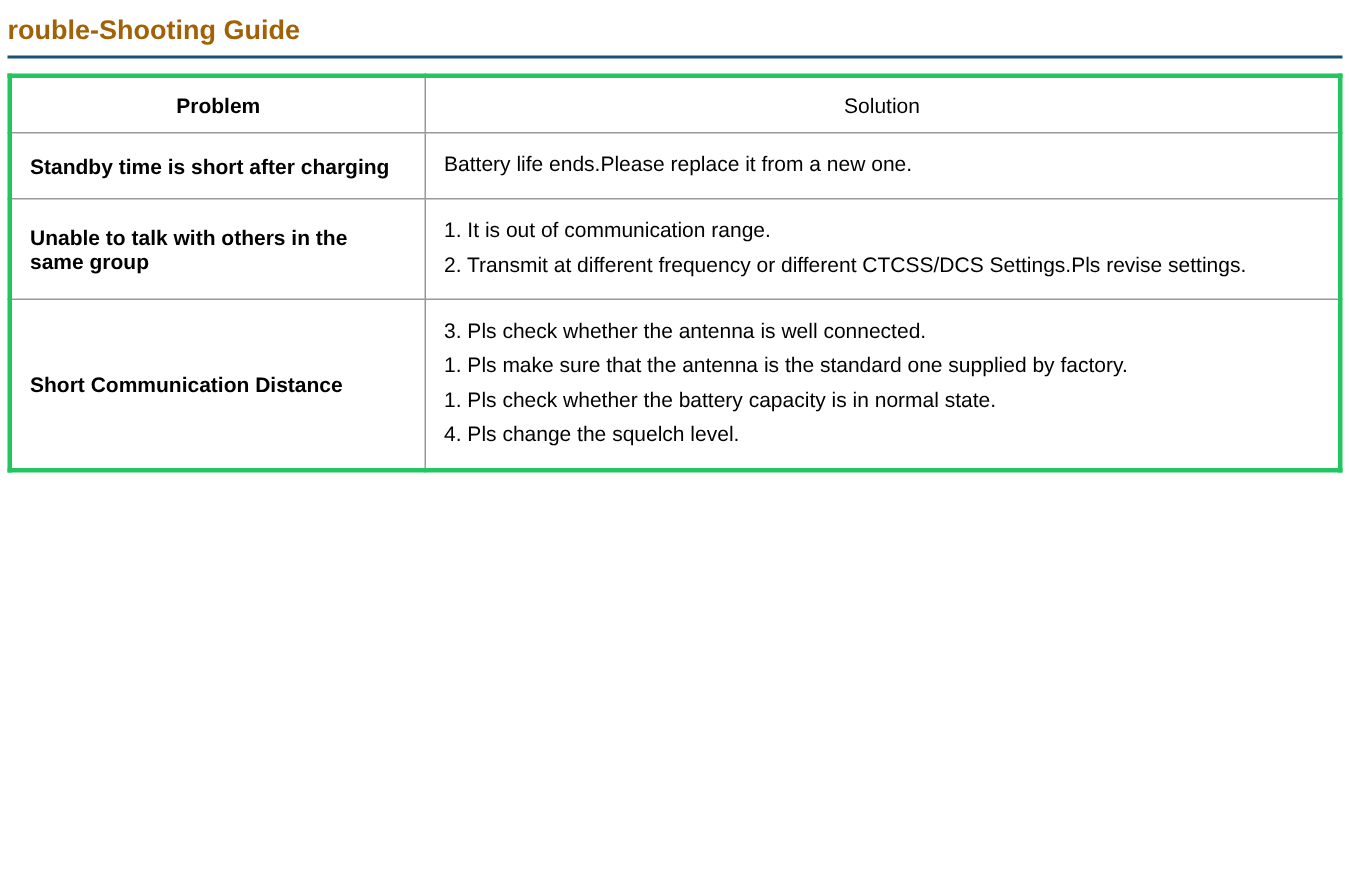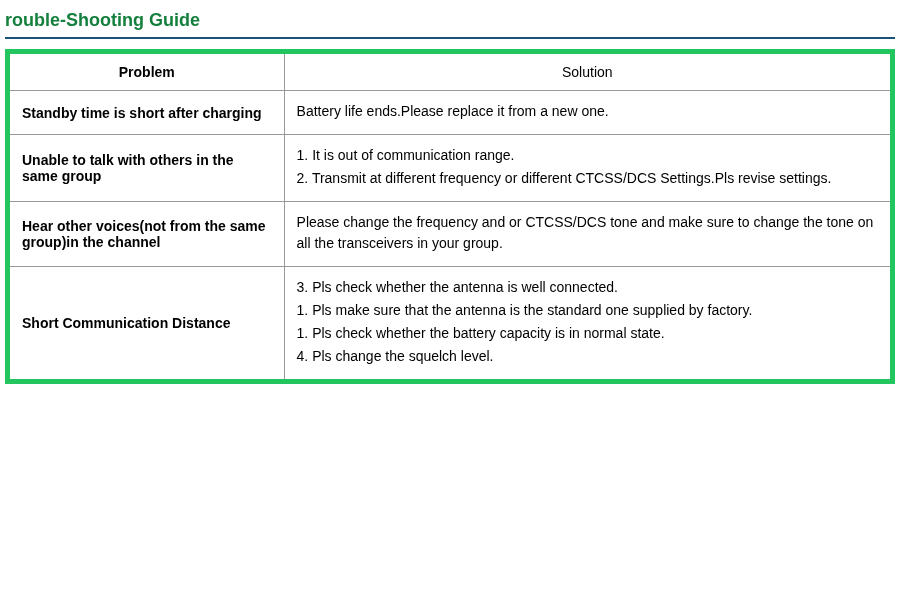--- a/index.html
+++ b/index.html
@@ -15,29 +15,29 @@
       width: 900px;
       min-height: 591px;
       overflow: hidden;
     }
     .page-container {
       padding: 10px 5px 10px 5px;
     }
     .page-title {
       font-size: 18px;
       font-weight: bold;
-      color: #15803d;
+      color: #a16207;
       border-bottom: 2px solid #1a5276;
       padding-bottom: 6px;
       margin-bottom: 10px;
     }
     table {
       width: 100%;
       border-collapse: collapse;
-      border: 5px solid #22c55e;
+      border: 3px solid #22c55e;
     }
     th, td {
       border: 1px solid #999;
       padding: 10px 12px;
       vertical-align: middle;
     }
     thead th {
       background: #fff;
       font-weight: normal;
       font-size: 14px;
@@ -77,26 +77,20 @@
           </td>
         </tr>
         <tr>
           <td class="problem-col">Unable to talk with others in the same group</td>
           <td class="solution-col">
             <p>1. It is out of communication range.</p>
             <p>2.  Transmit at different frequency or different CTCSS/DCS Settings.Pls revise settings.</p>
           </td>
         </tr>
         <tr>
-          <td class="problem-col">Hear other voices(not from the same group)in the channel</td>
-          <td class="solution-col">
-            <p>Please change the frequency and or CTCSS/DCS tone and make sure to change the tone on all the transceivers in your group.</p>
-          </td>
-        </tr>
-        <tr>
           <td class="problem-col">Short Communication Distance</td>
           <td class="solution-col">
             <p>3. Pls check whether the antenna is well connected.</p>
             <p>1. Pls make sure that the antenna is the standard one supplied by factory.</p>
             <p>1. Pls check whether the battery capacity is in normal state.</p>
             <p>4. Pls change the squelch level.</p>
           </td>
         </tr>
       </tbody>
   </table>

